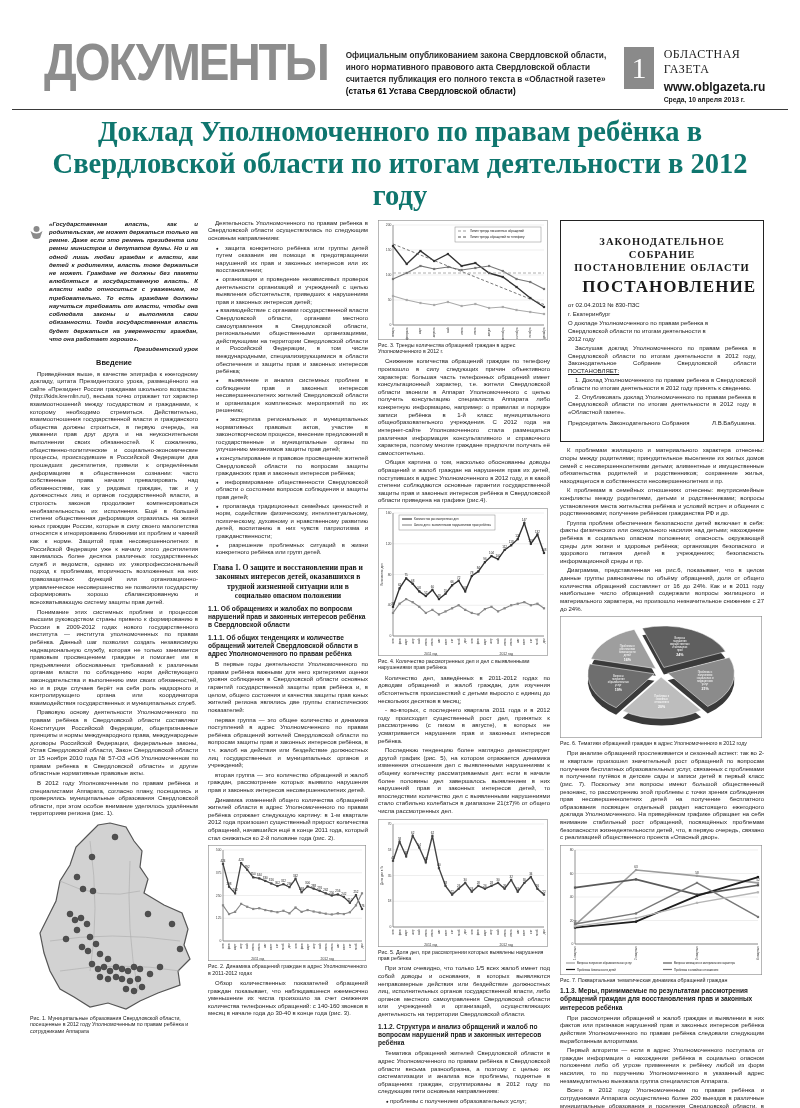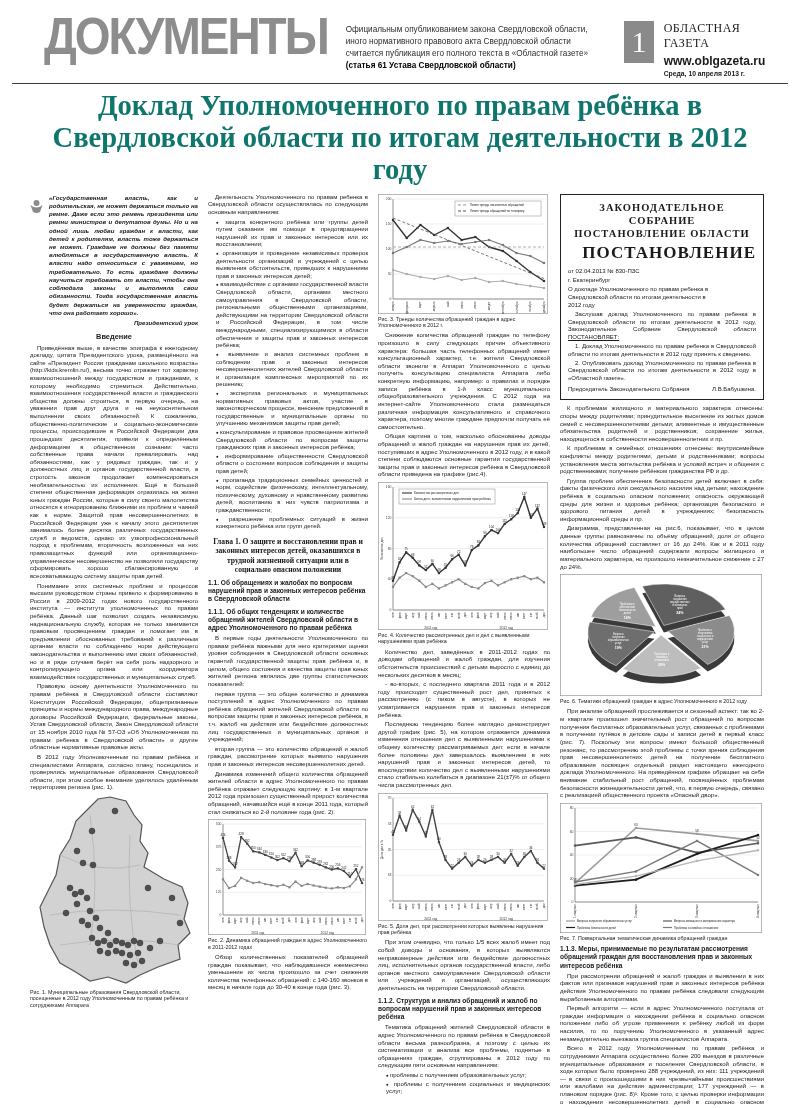--- a/index.html
+++ b/index.html
@@ -1,22 +1,22 @@
 <!DOCTYPE html>
 <html lang="ru"><head>
 <meta charset="utf-8">
 <style>
   html,body{margin:0;padding:0;background:#f2f2f0;}
   .page{position:relative;width:800px;height:1108px;margin:0 auto;background:#fff;
         font-family:"Liberation Sans",sans-serif;color:#1a1a1a;overflow:hidden;}
   
-  .masthead{display:flex;align-items:flex-start;padding:16px 28px 0 44px;gap:18px;}
+  .masthead{display:flex;align-items:flex-start;padding:42px 28px 0 44px;gap:18px;}
   .mast-title{font-family:"Liberation Sans",sans-serif;font-weight:bold;font-size:46px;
       letter-spacing:-2px;color:#8d8d8d;line-height:.9;transform:scaleY(1.12);flex:0 0 auto;}
-  .mast-note{font-size:8.2px;font-weight:normal;color:#2c2c2c;line-height:1.45;width:300px;margin-top:8px;}
+  .mast-note{font-size:8.2px;font-weight:bold;color:#2c2c2c;line-height:1.45;width:300px;margin-top:8px;}
   .mast-note b{color:#000;}
   .mast-right{margin-left:auto;display:flex;gap:10px;margin-top:5px;}
   .pagenum-box{width:34px;height:42px;background:#8a8a8a;color:#fff;display:flex;align-items:center;
       justify-content:center;font-family:"Liberation Serif",serif;font-size:30px;}
   .paper-id{font-family:"Liberation Serif",serif;}
   .paper-name{font-size:12px;font-weight:normal;letter-spacing:.5px;}
   .paper-site{font-family:"Liberation Sans",sans-serif;font-size:12px;margin-top:3px;font-weight:bold;}
   .paper-date{font-family:"Liberation Sans",sans-serif;font-size:6.8px;font-weight:bold;margin-top:2px;}
   .mast-rule{border-bottom:1.5px solid #3a3a3a;margin:6px 12px 0 12px;}
   
@@ -34,21 +34,21 @@
   h4.sub{font-size:6.6px;margin:4px 0 3px 0;text-align:left;line-height:1.25;}
   .intro-head{font-size:7.4px;font-weight:bold;text-align:center;margin:5px 0 3px 0;}
   .caption{font-size:5.3px;color:#222;text-align:left;margin:2px 0 4px 0;line-height:1.2;text-indent:0;}
   .fig{display:block;margin-top:3px;}
   
   .epigraph{display:flex;gap:5px;margin-bottom:4px;}
   .epi-icon{flex:0 0 14px;padding-top:4px;}
   .epi-text{font-style:italic;font-weight:bold;font-size:6.1px;line-height:1.35;text-align:justify;}
   .epi-src{display:block;text-align:right;font-style:italic;font-weight:bold;margin-top:2px;}
   
-  .decree{border:1px solid #222;padding:6px 7px;margin-bottom:5px;text-align:left;}
+  .decree{border:1px solid #222;padding:14px 7px;margin-bottom:5px;text-align:left;}
   .decree .org{font-family:"Liberation Serif",serif;font-weight:bold;font-size:10.5px;
       text-align:center;letter-spacing:1px;line-height:1.25;}
   .decree .dtype{font-family:"Liberation Serif",serif;font-weight:bold;font-size:17px;
       text-align:right;letter-spacing:1px;margin:2px 0 4px 0;}
   .decree p{text-indent:0;margin:0 0 1.5px 0;font-size:6px;}
   .decree .ind{text-indent:7px;text-align:justify;}
   .decree .subject{margin:2px 0;width:150px;}
   .decree u{text-decoration:underline;}
   .decree .sign{display:flex;justify-content:space-between;margin-top:3px;}
   svg text{font-family:"Liberation Sans",sans-serif;}

